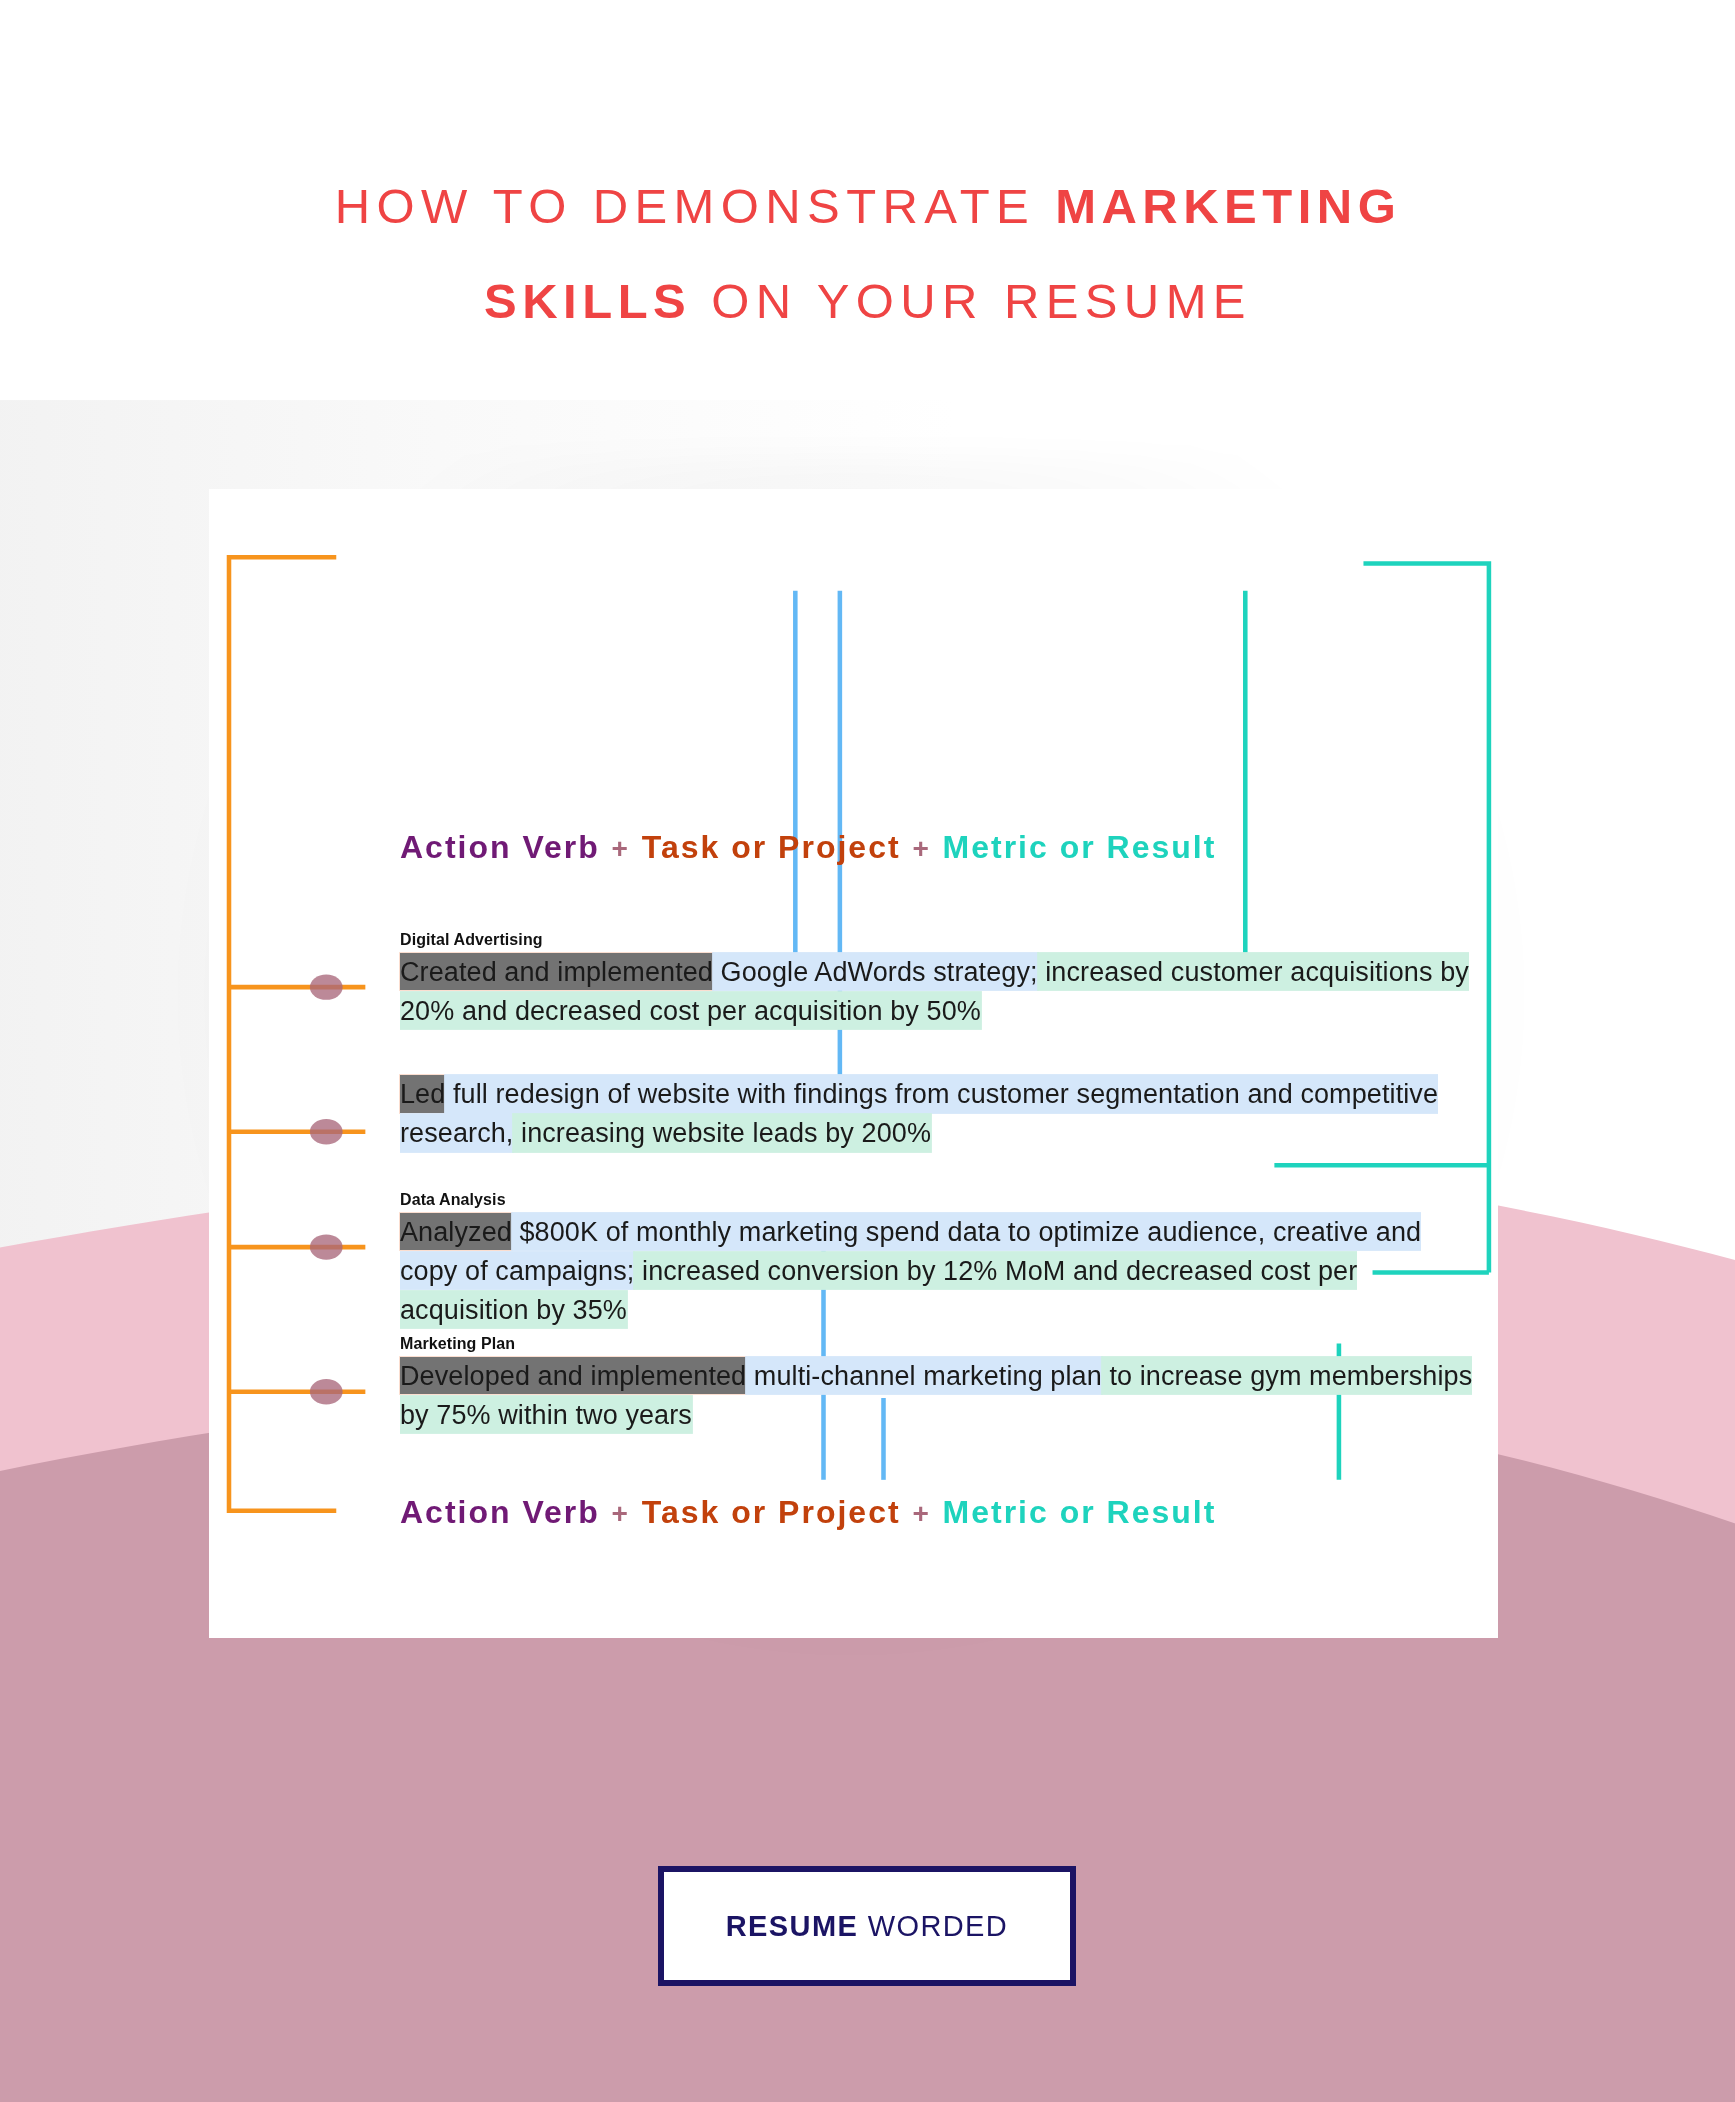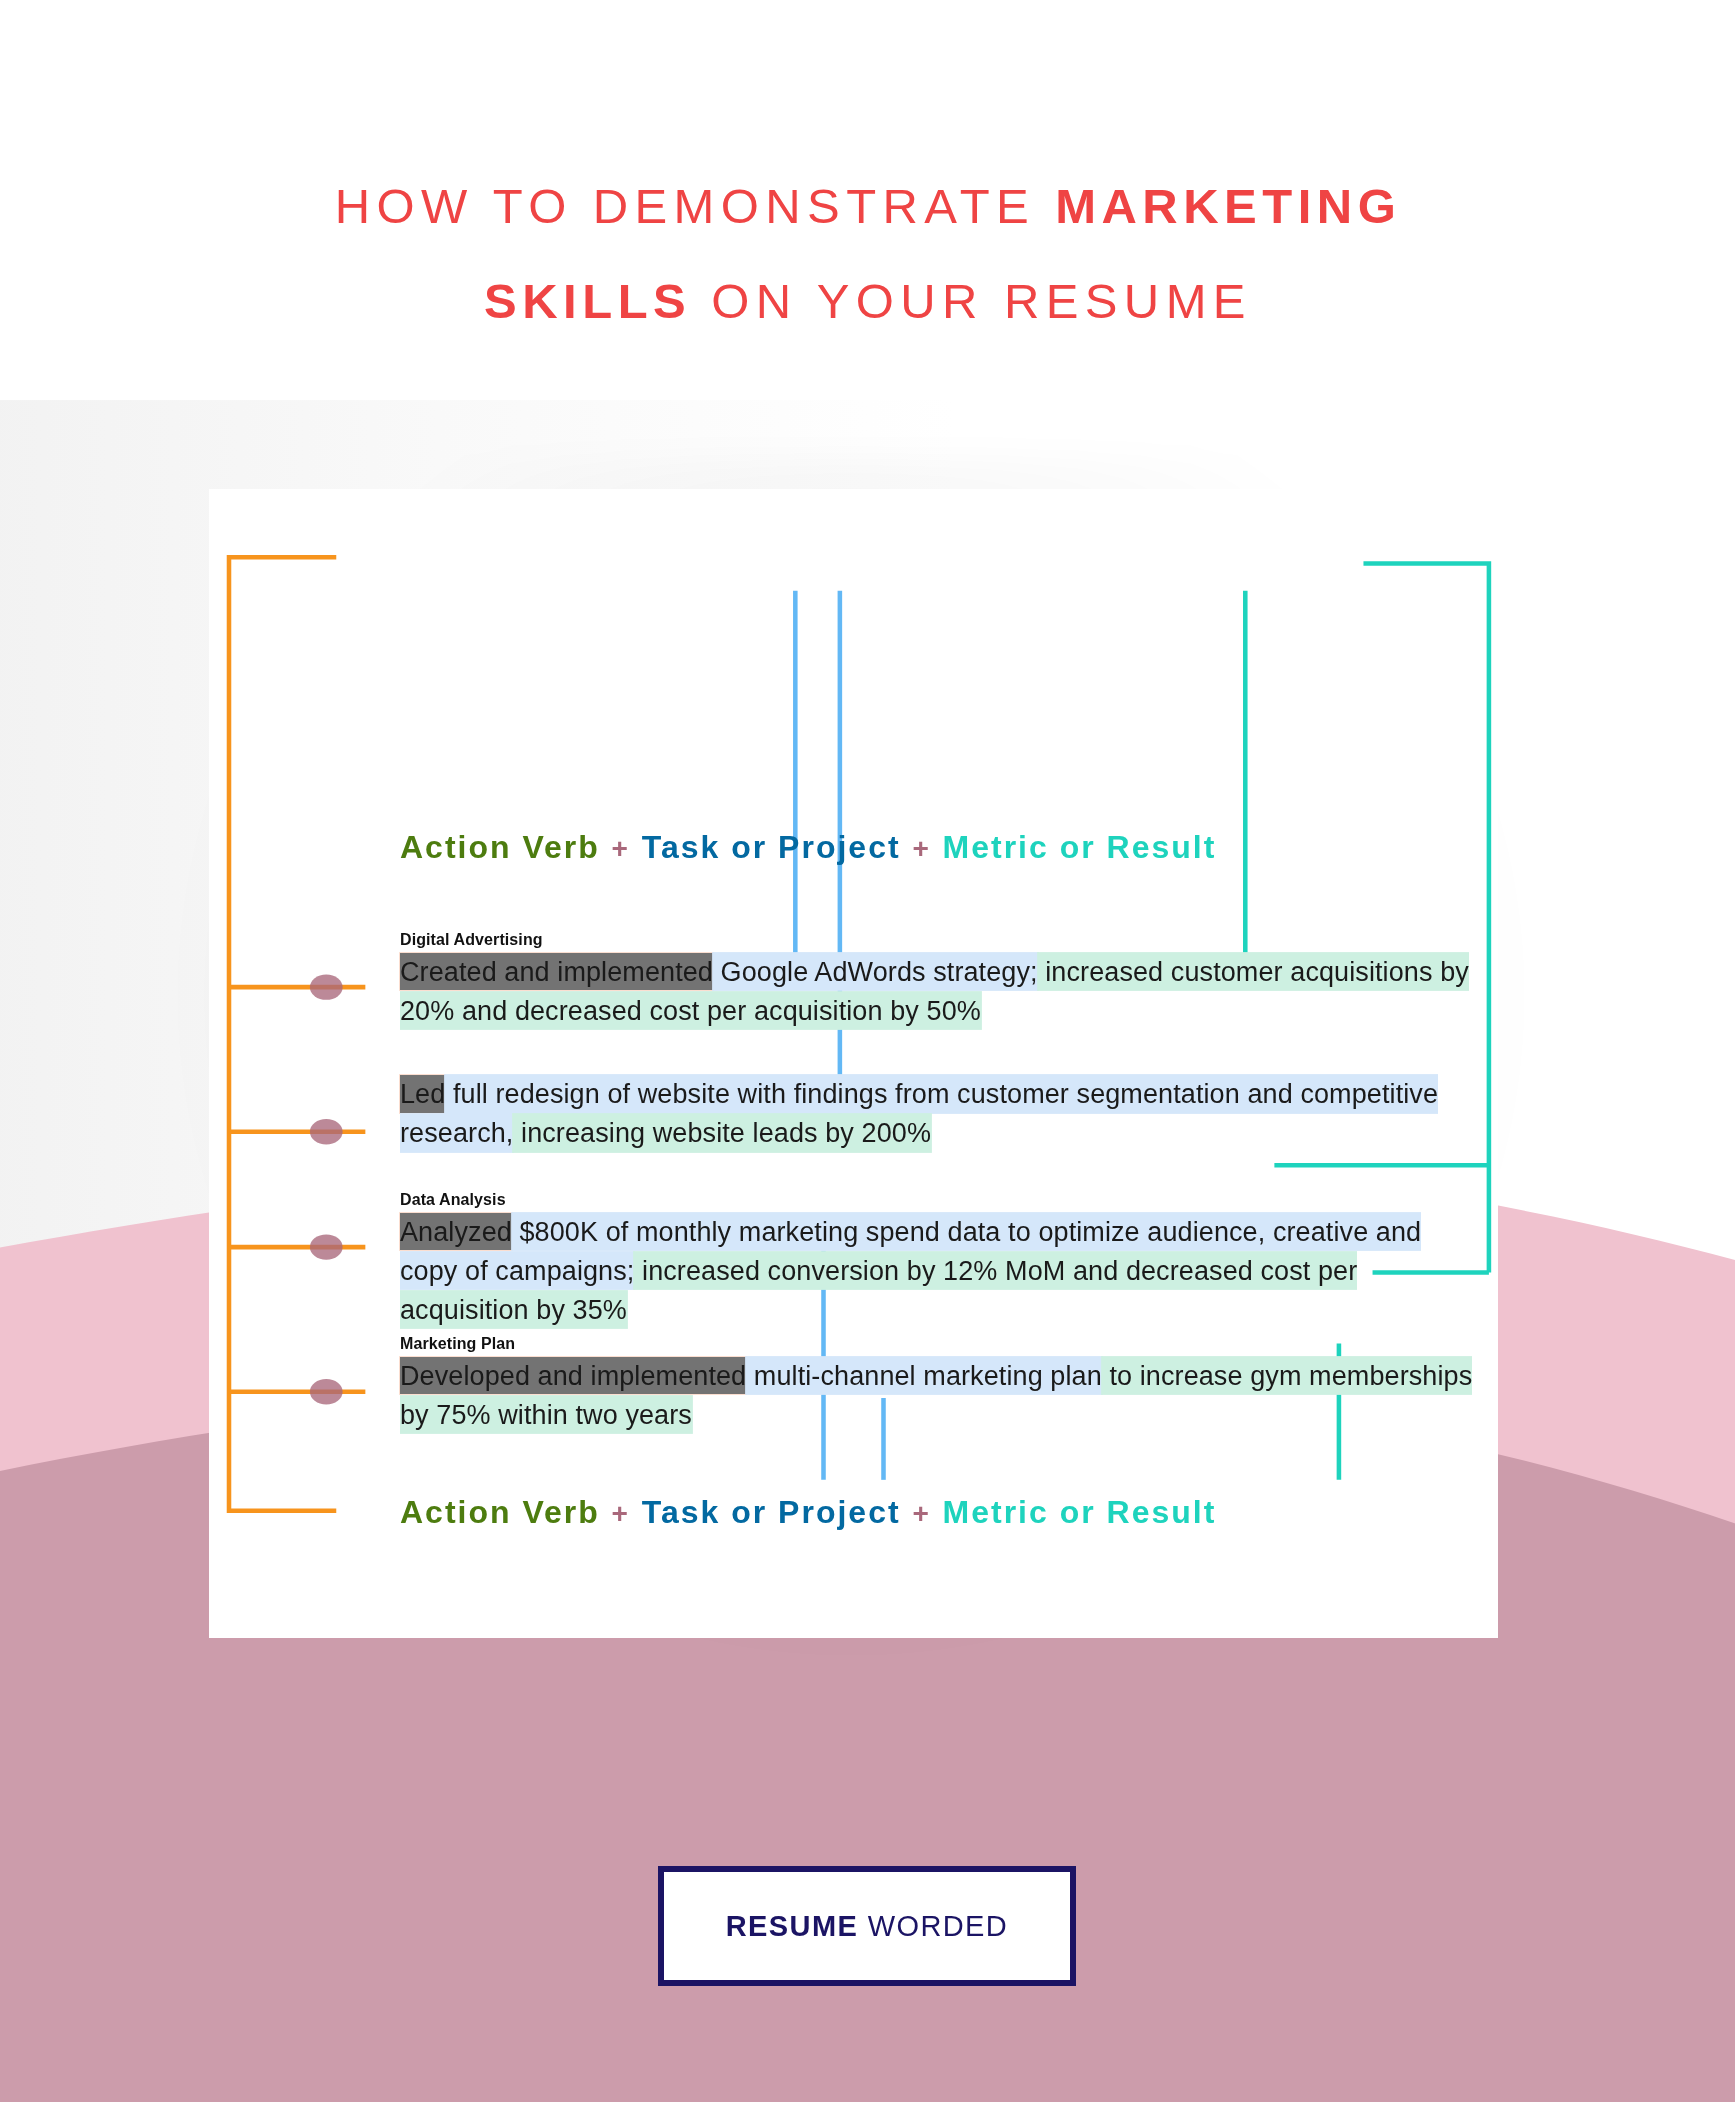--- a/index.html
+++ b/index.html
@@ -54,22 +54,22 @@
 
   
   .formula {
     position:absolute;
     z-index:5;
     white-space:nowrap;
     font-weight:700;
     font-size:32px;
     letter-spacing:2px;
   }
-  .formula .av   { color:#4d7c0f; }
-  .formula .task { color:#0369a1; }
+  .formula .av   { color:#701a75; }
+  .formula .task { color:#c2410c; }
   .formula .met  { color:#1ed3bd; }
   .formula .plus { color:#a9687b; font-size:28px; padding:0 11.8px; }
 
   #formula-top    { left:191px; top:340px; }
   #formula-bottom { left:191px; top:1005px; }
 
   
   .bullet { position:absolute; z-index:5; left:191px; width:1073px; }
   .bullet-title {
     font-size:16px;

